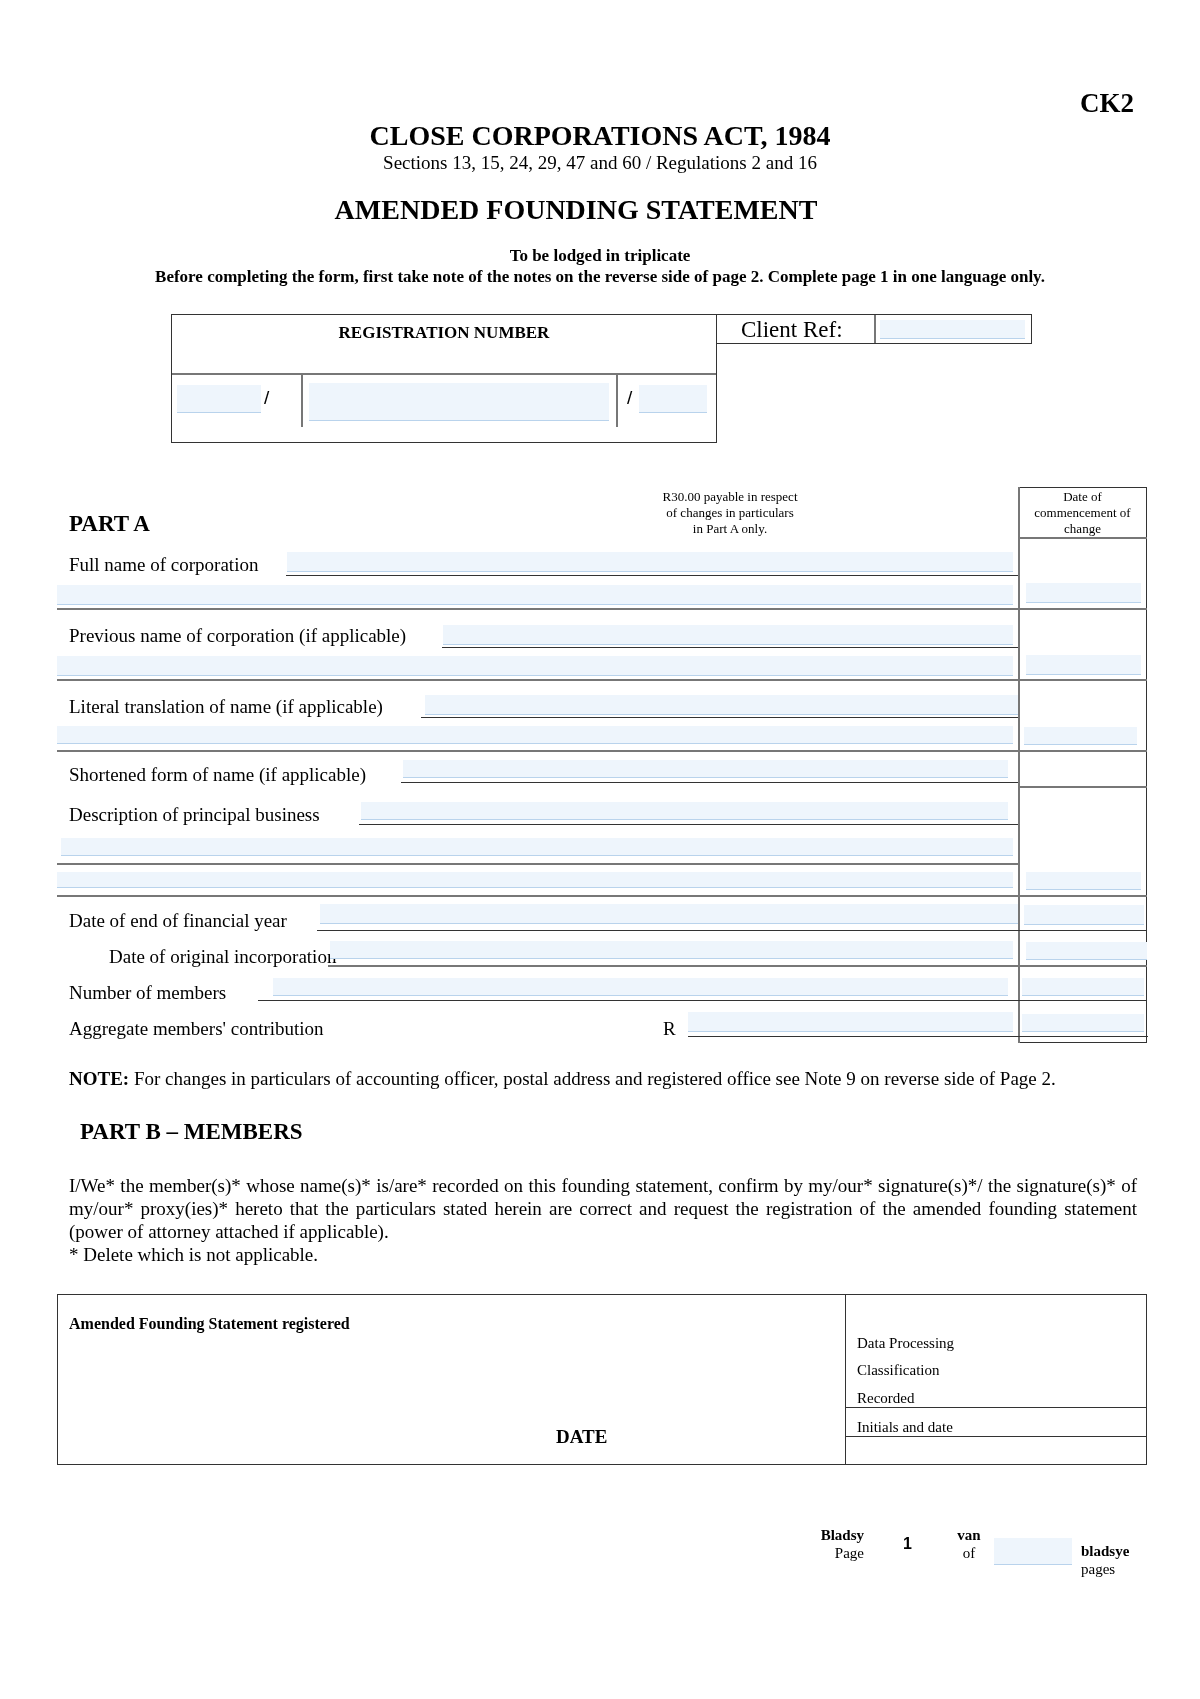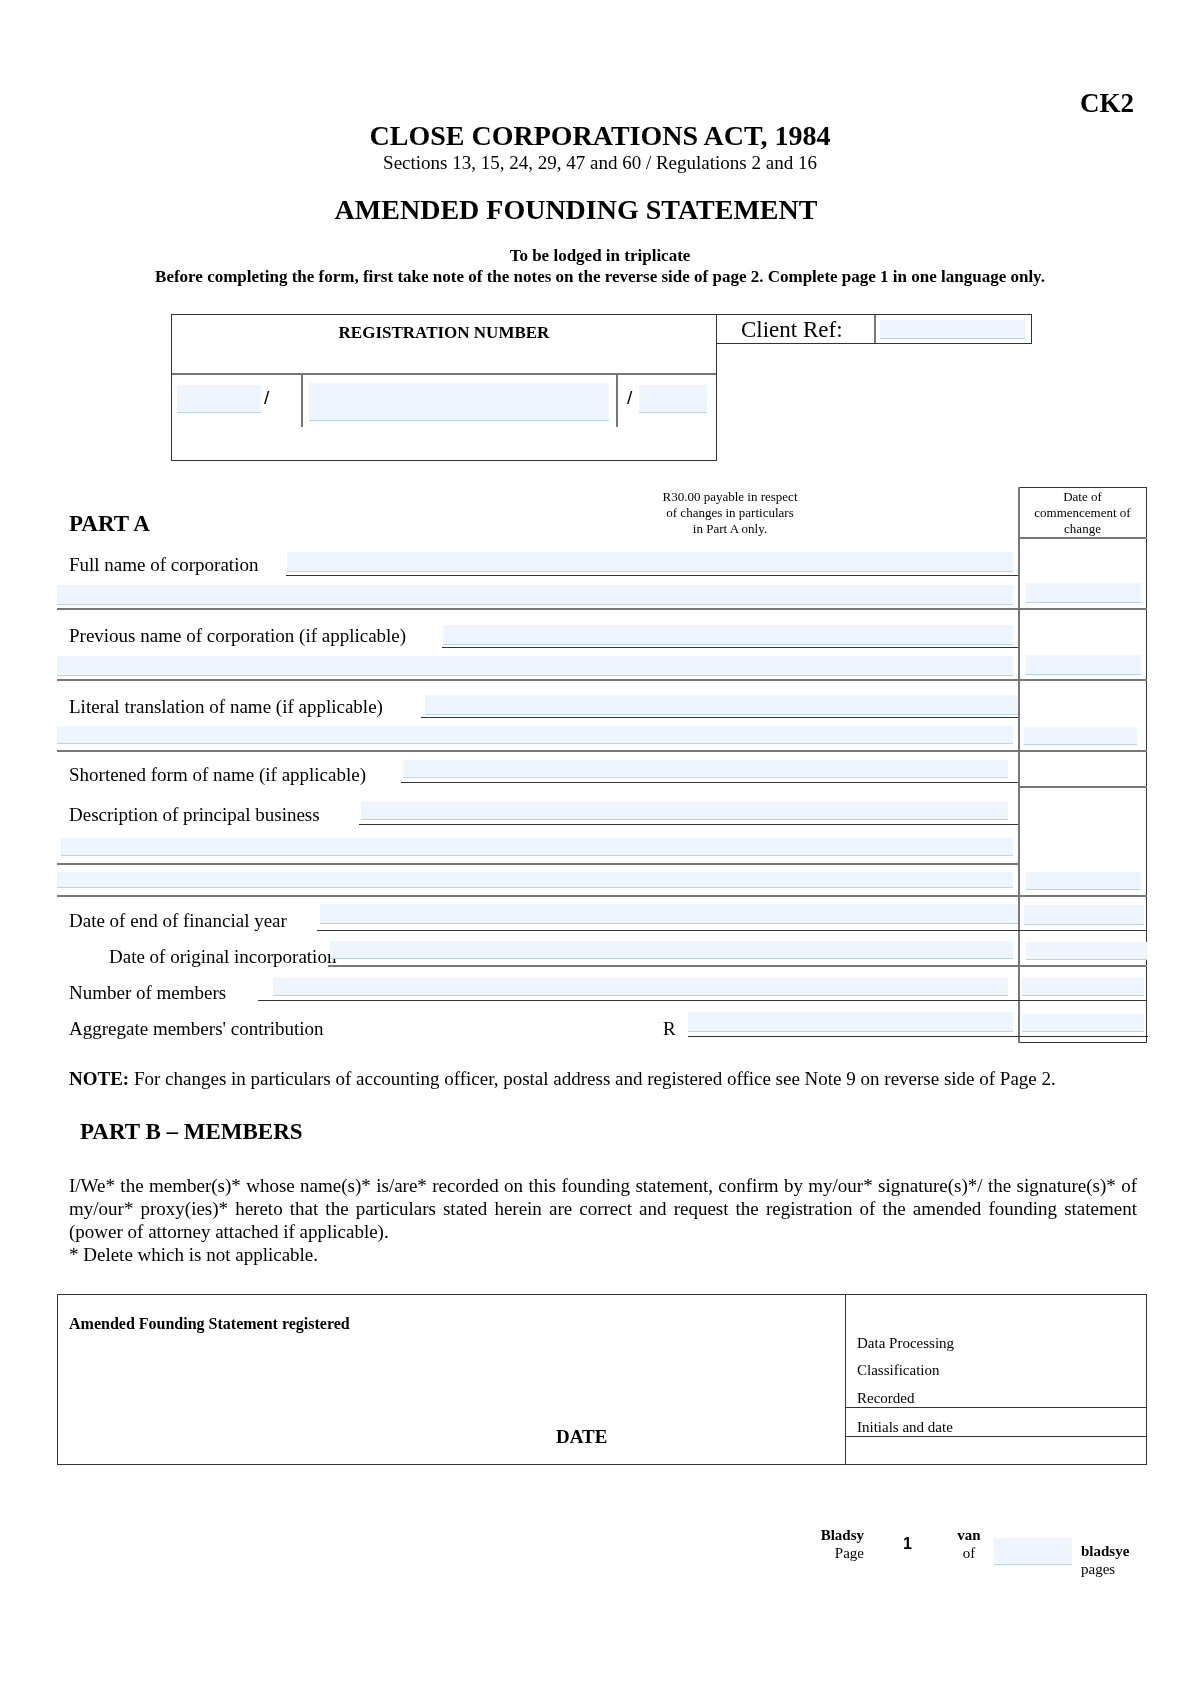--- a/index.html
+++ b/index.html
@@ -16,21 +16,21 @@
 </head>
 <body>
 
 <div class="abs" style="left:1080px;top:88px;font-size:27px;font-weight:bold;">CK2</div>
 <div class="abs center" style="left:0;width:1200px;top:120px;font-size:28px;font-weight:bold;">CLOSE CORPORATIONS ACT, 1984</div>
 <div class="abs center" style="left:0;width:1200px;top:152px;font-size:19px;">Sections 13, 15, 24, 29, 47 and 60 / Regulations 2 and 16</div>
 <div class="abs center" style="left:0;width:1152px;top:194px;font-size:28px;font-weight:bold;">AMENDED FOUNDING STATEMENT</div>
 <div class="abs center" style="left:0;width:1200px;top:246px;font-size:17px;font-weight:bold;text-align:center;">To be lodged in triplicate</div>
 <div class="abs center" style="left:0;width:1200px;top:267px;font-size:17px;font-weight:bold;">Before completing the form, first take note of the notes on the reverse side of page 2. Complete page 1 in one language only.</div>
 
-<div class="abs" style="left:171px;top:314px;width:546px;height:147px;border:1.5px solid #333;box-sizing:border-box;">
+<div class="abs" style="left:171px;top:314px;width:546px;height:129px;border:1.5px solid #333;box-sizing:border-box;">
   <div class="abs center" style="left:0;width:100%;top:8px;font-size:17px;font-weight:bold;">REGISTRATION NUMBER</div>
   <div class="hline-g" style="left:0;width:100%;top:58px;"></div>
   <div class="vline-g" style="left:129px;top:58px;height:54px;"></div>
   <div class="vline-g" style="left:444px;top:58px;height:54px;"></div>
   <div class="fld" style="left:5px;top:70px;width:84px;height:28px;"></div>
   <div class="abs" style="left:92px;top:72px;font-size:19px;font-family:'Liberation Sans',sans-serif;">/</div>
   <div class="fld" style="left:137px;top:68px;width:300px;height:38px;"></div>
   <div class="abs" style="left:455px;top:72px;font-size:19px;font-family:'Liberation Sans',sans-serif;">/</div>
   <div class="fld" style="left:467px;top:70px;width:68px;height:28px;"></div>
 </div>

